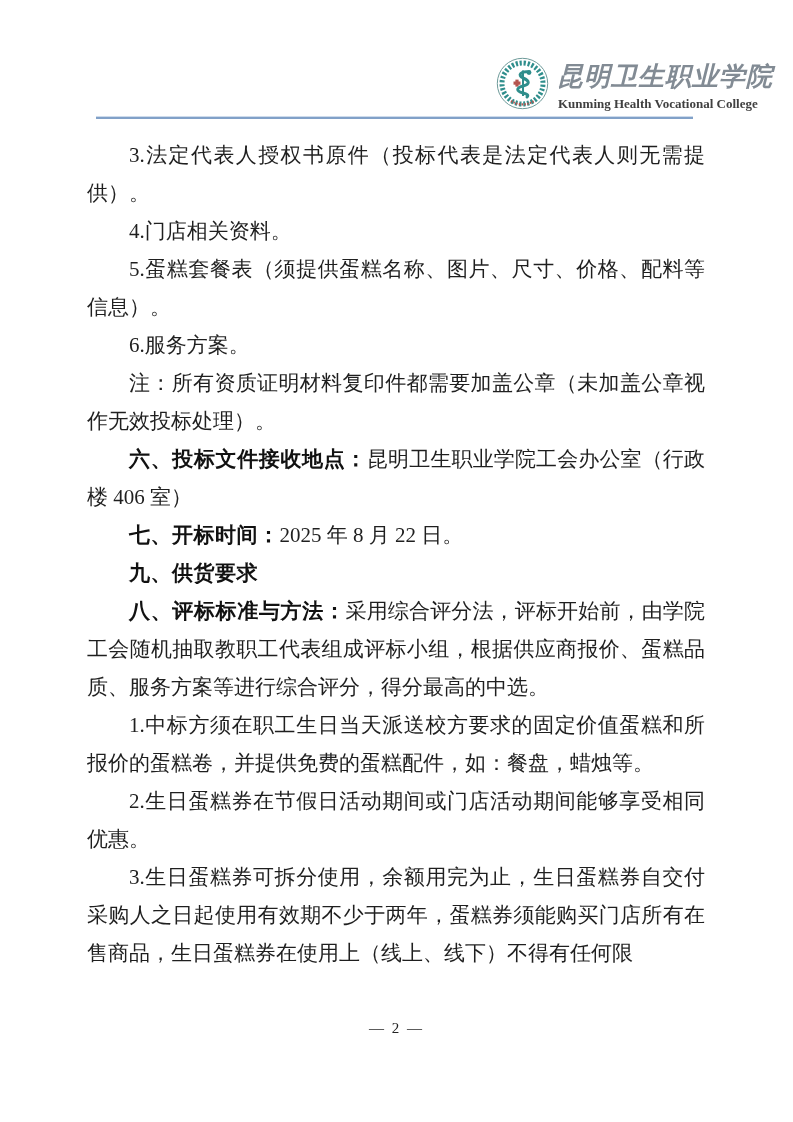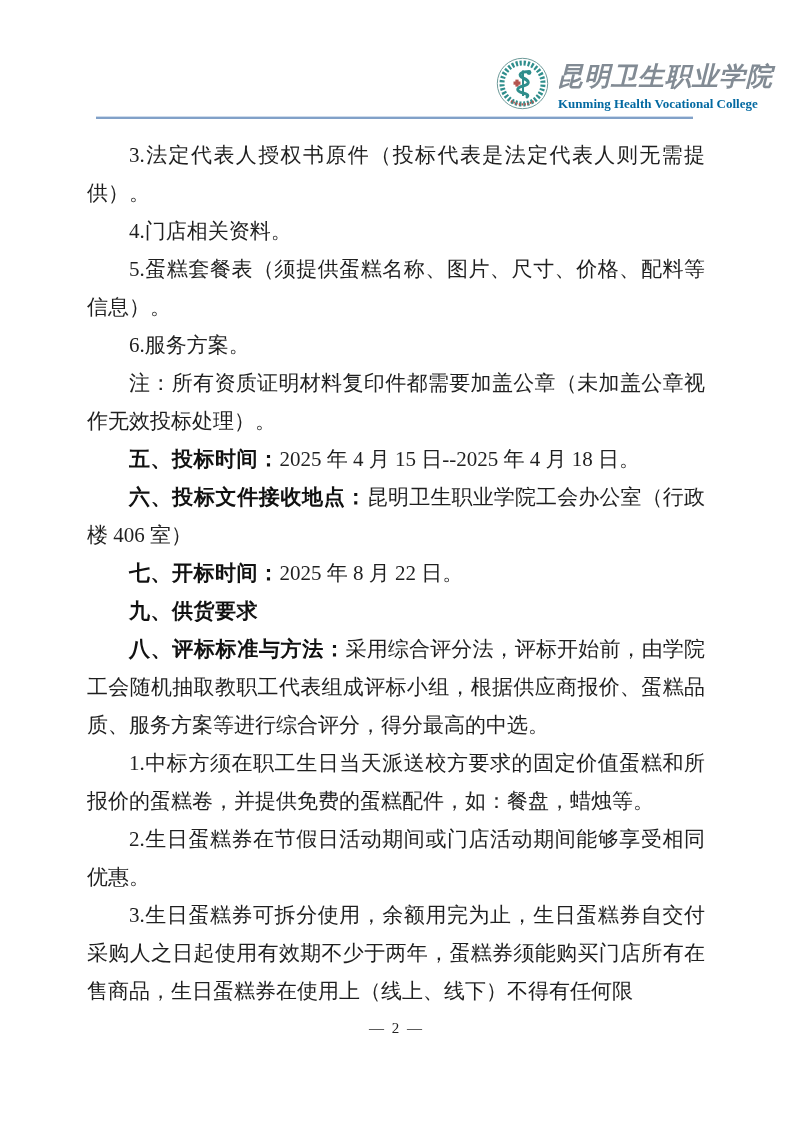--- a/index.html
+++ b/index.html
@@ -27,21 +27,21 @@
     font-style: italic; font-weight: bold;
     letter-spacing: 1px;
     color: #828b94;
     white-space: nowrap;
   }
   .college-name-en {
     position: absolute; left: 558px; top: 95px;
     width: 185px;
     font-size: 13px; line-height: 17px;
     font-weight: bold;
-    color: #0369a1;
+    color: #404040;
     white-space: nowrap;
     font-family: "Liberation Serif", "DejaVu Serif", serif;
   }
   .header-divider {
     position: absolute; left: 96px; top: 116px;
     width: 597px; height: 0;
     border-top: 1px solid #cddbec;
     border-bottom: 2px solid #81a1c8;
   }
 
@@ -117,23 +117,20 @@
     <p>
       <span class="head-bold"></span><span>5.蛋糕套餐表（须提供蛋糕名称、图片、尺寸、价格、配料等信息）。</span>
     </p>
     <p>
       <span class="head-bold"></span><span>6.服务方案。</span>
     </p>
     <p>
       <span class="head-bold"></span><span>注：所有资质证明材料复印件都需要加盖公章（未加盖公章视作无效投标处理）。</span>
     </p>
     <p>
-      <span class="head-bold">五、投标时间：</span><span>2025 年 4 月 15 日--2025 年 4 月 18 日。</span>
-    </p>
-    <p>
       <span class="head-bold">六、投标文件接收地点：</span><span>昆明卫生职业学院工会办公室（行政楼 406 室）</span>
     </p>
     <p>
       <span class="head-bold">七、开标时间：</span><span>2025 年 8 月 22 日。</span>
     </p>
     <p>
       <span class="head-bold">九、供货要求</span><span></span>
     </p>
     <p>
       <span class="head-bold">八、评标标准与方法：</span><span>采用综合评分法，评标开始前，由学院工会随机抽取教职工代表组成评标小组，根据供应商报价、蛋糕品质、服务方案等进行综合评分，得分最高的中选。</span>

